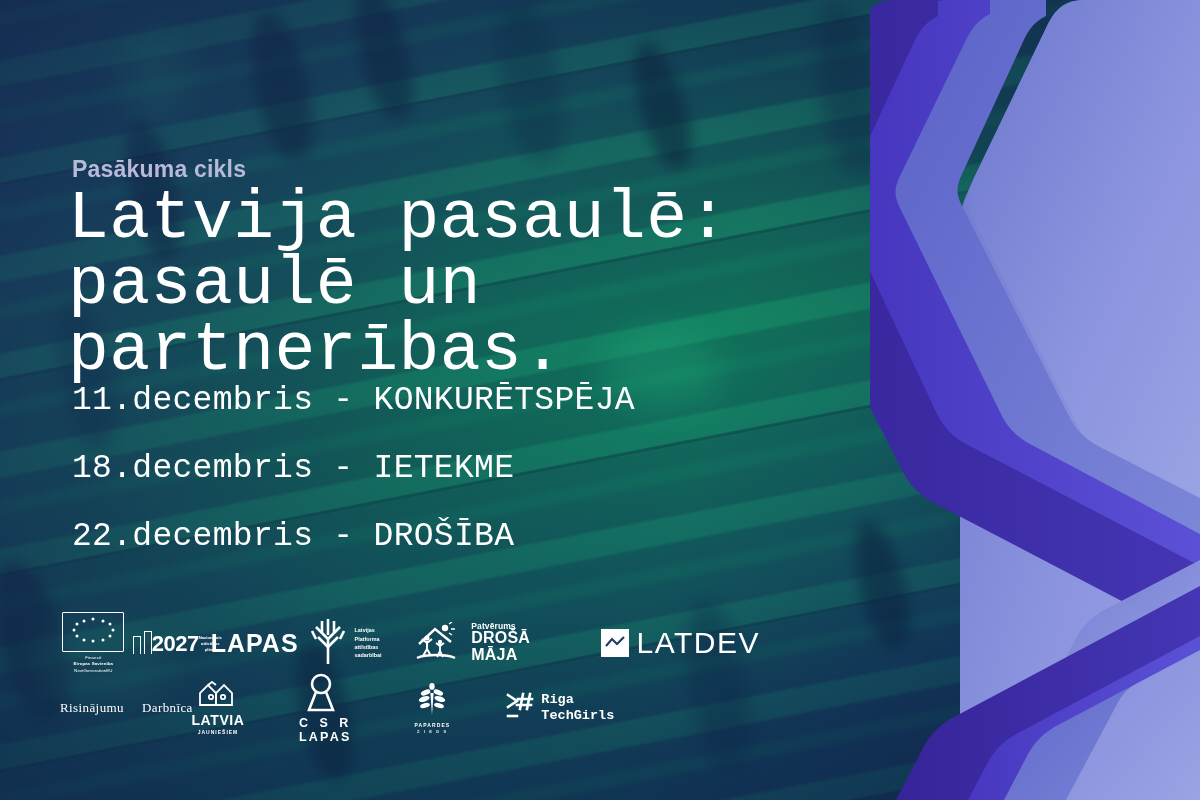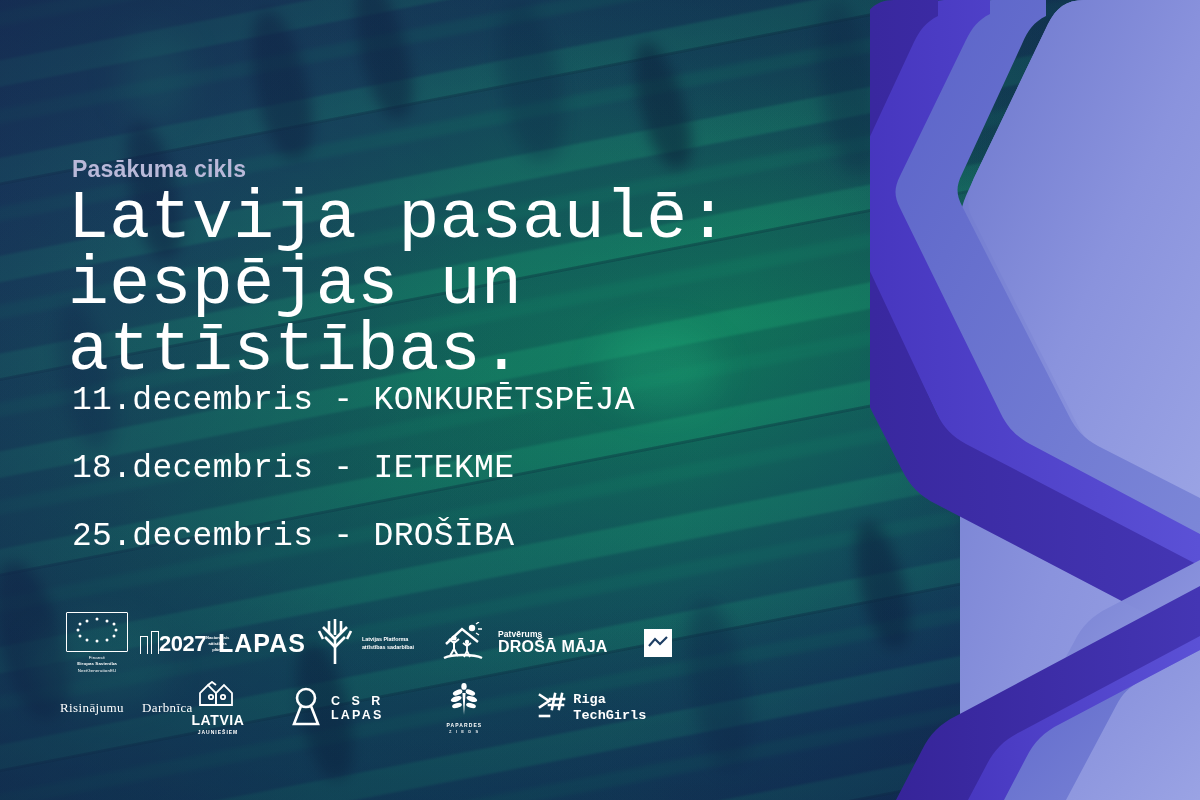--- a/index.html
+++ b/index.html
@@ -156,21 +156,21 @@
   .latdev-word{font-size:30px;font-weight:400;letter-spacing:1.5px;margin-left:8px;font-family:"Liberation Sans",sans-serif;}
 
   .risin{width:100px;text-align:center;font-family:"Liberation Serif",serif;}
   .risin .a{font-size:13px;letter-spacing:.4px;display:block;}
   .risin .b{font-size:13px;letter-spacing:.4px;display:block;margin-left:18px;}
 
   .laiks{display:flex;flex-direction:column;align-items:center;width:64px;margin-left:26px;}
   .laiks-word{font-size:14px;font-weight:800;letter-spacing:.6px;margin-top:1px;}
   .laiks-cap{font-size:5px;font-weight:700;letter-spacing:1px;margin-top:1px;}
 
-  .csr{display:flex;align-items:center;margin-left:40px;}
+  .csr{display:flex;align-items:center;margin-left:40px;flex-direction:column;}
   .csr-txt{margin-left:9px;}
   .csr-t1{font-size:12.5px;font-weight:700;letter-spacing:4px;line-height:1.15;}
   .csr-t2{font-size:12.5px;font-weight:700;letter-spacing:2.2px;line-height:1.15;}
 
   .paparde{display:flex;flex-direction:column;align-items:center;width:60px;margin-left:50px;}
   .paparde-c1{font-size:5px;font-weight:800;letter-spacing:1.1px;margin-top:3px;}
   .paparde-c2{font-size:4px;font-weight:700;letter-spacing:1.6px;margin-top:1px;opacity:.9;}
 
   .rtg{display:flex;align-items:center;margin-left:44px;}
   .rtg-txt{font-family:"Liberation Mono",monospace;font-size:13.5px;font-weight:700;line-height:1.22;margin-left:5px;}
@@ -267,27 +267,27 @@
                L52 750 C60 734 70 724 86 716 L330 586 Z" fill="url(#gDark)"></path>
     </svg>
   </div>
 
   <div class="content">
 
     <div class="eyebrow">Pasākuma cikls</div>
 
     <div class="title">
       <span class="l1">Latvija pasaulē:</span>
-      <span class="l2">iespējas un attīstības.</span>
+      <span class="l2">pasaulē un partnerības.</span>
     </div>
 
     <div class="sessions">
       <div class="session">11.decembris - KONKURĒTSPĒJA</div>
       <div class="session">18.decembris - IETEKME</div>
-      <div class="session">25.decembris - DROŠĪBA</div>
+      <div class="session">22.decembris - DROŠĪBA</div>
     </div>
 
     <div class="logos">
 
       <div class="logo-row row1">
 
         <div class="logo eu">
           <div class="eu-flag">
             <div class="eu-stars">
               <i style="left:50%;top:18%"></i>
@@ -363,20 +363,21 @@
             <div class="drosa-t2">DROŠĀ MĀJA</div>
           </div>
         </div>
 
         <div class="logo latdev">
           <div class="latdev-mark">
             <svg width="20" height="20" viewBox="0 0 20 20" fill="none" stroke="#1d3e63" stroke-width="2.2">
               <path d="M1 13 L7 6 L12 11 L19 4"></path>
             </svg>
           </div>
+          <div class="latdev-word">LATDEV</div>
         </div>
       </div>
 
       <div class="logo-row row2">
 
         <div class="logo risin">
           <span class="a">Risinājumu</span>
           <span class="b">Darbnīca</span>
         </div>
 

